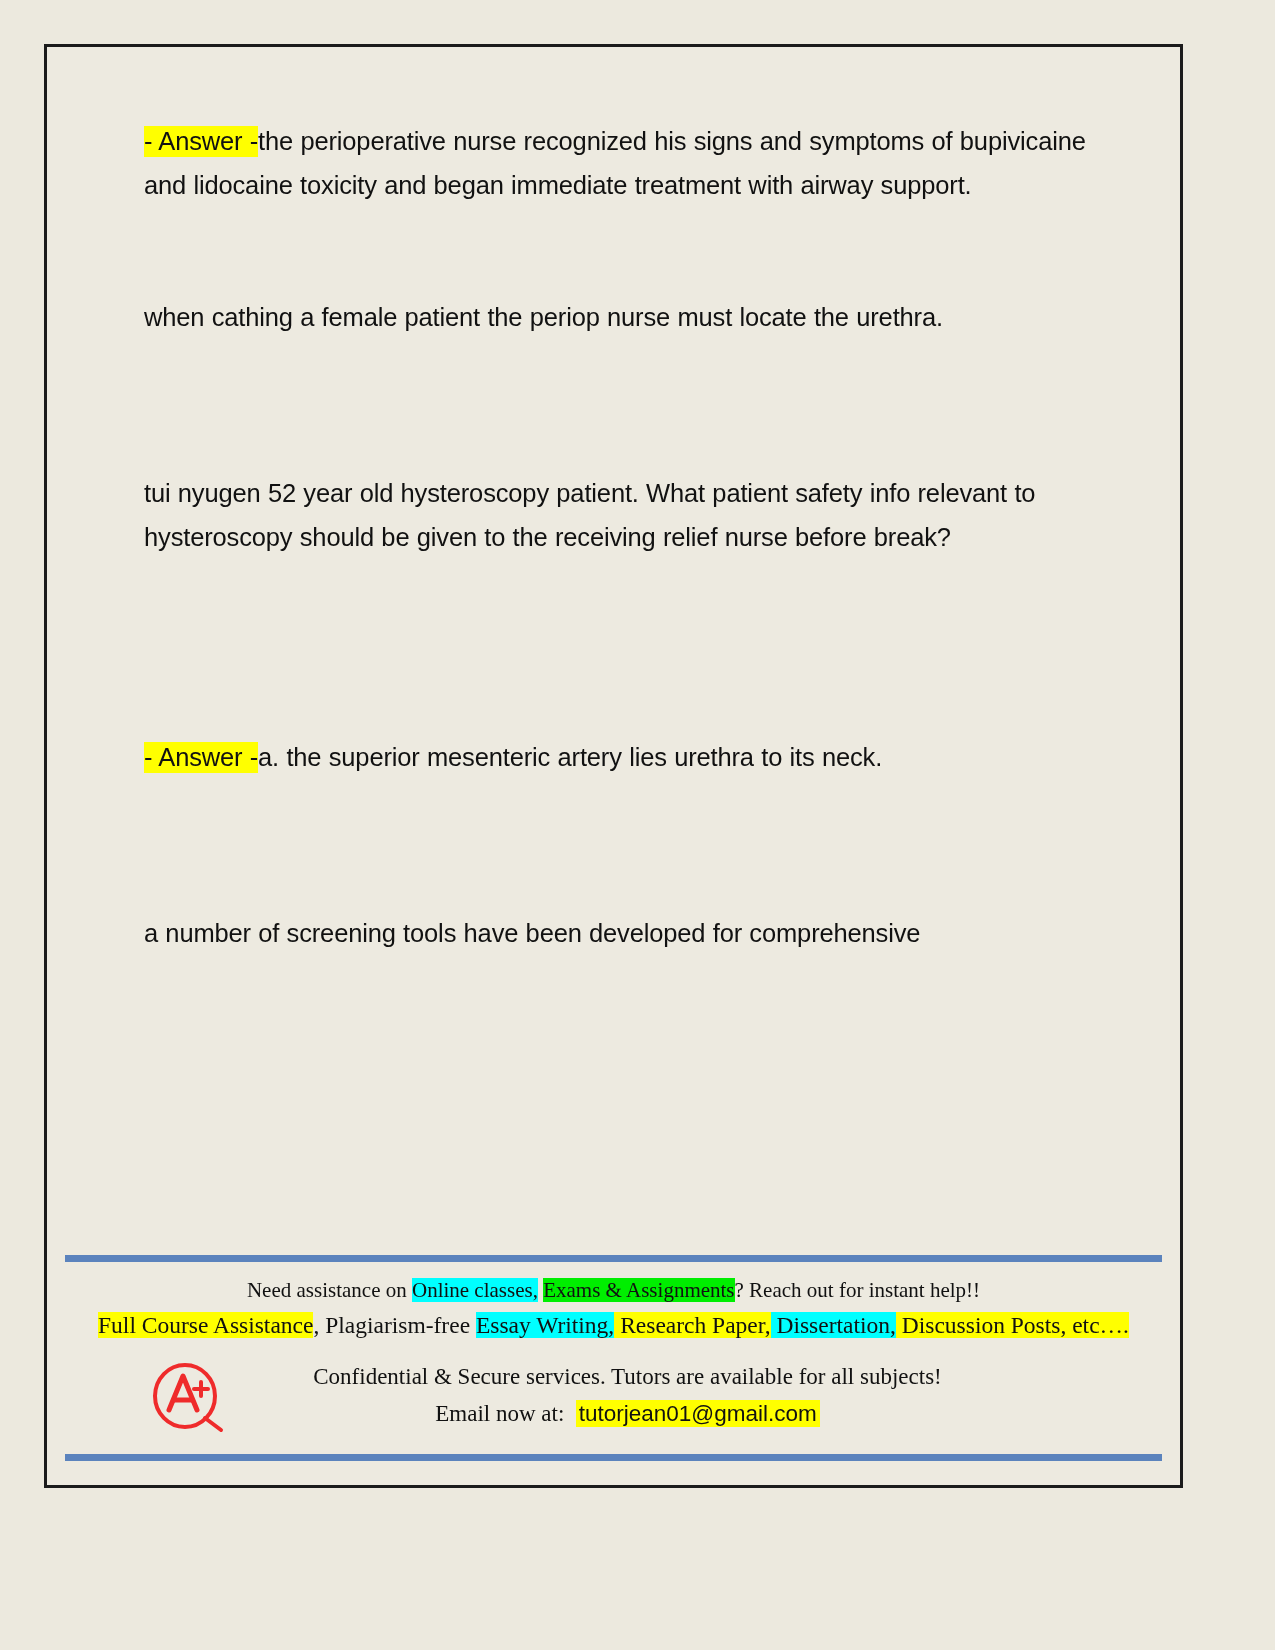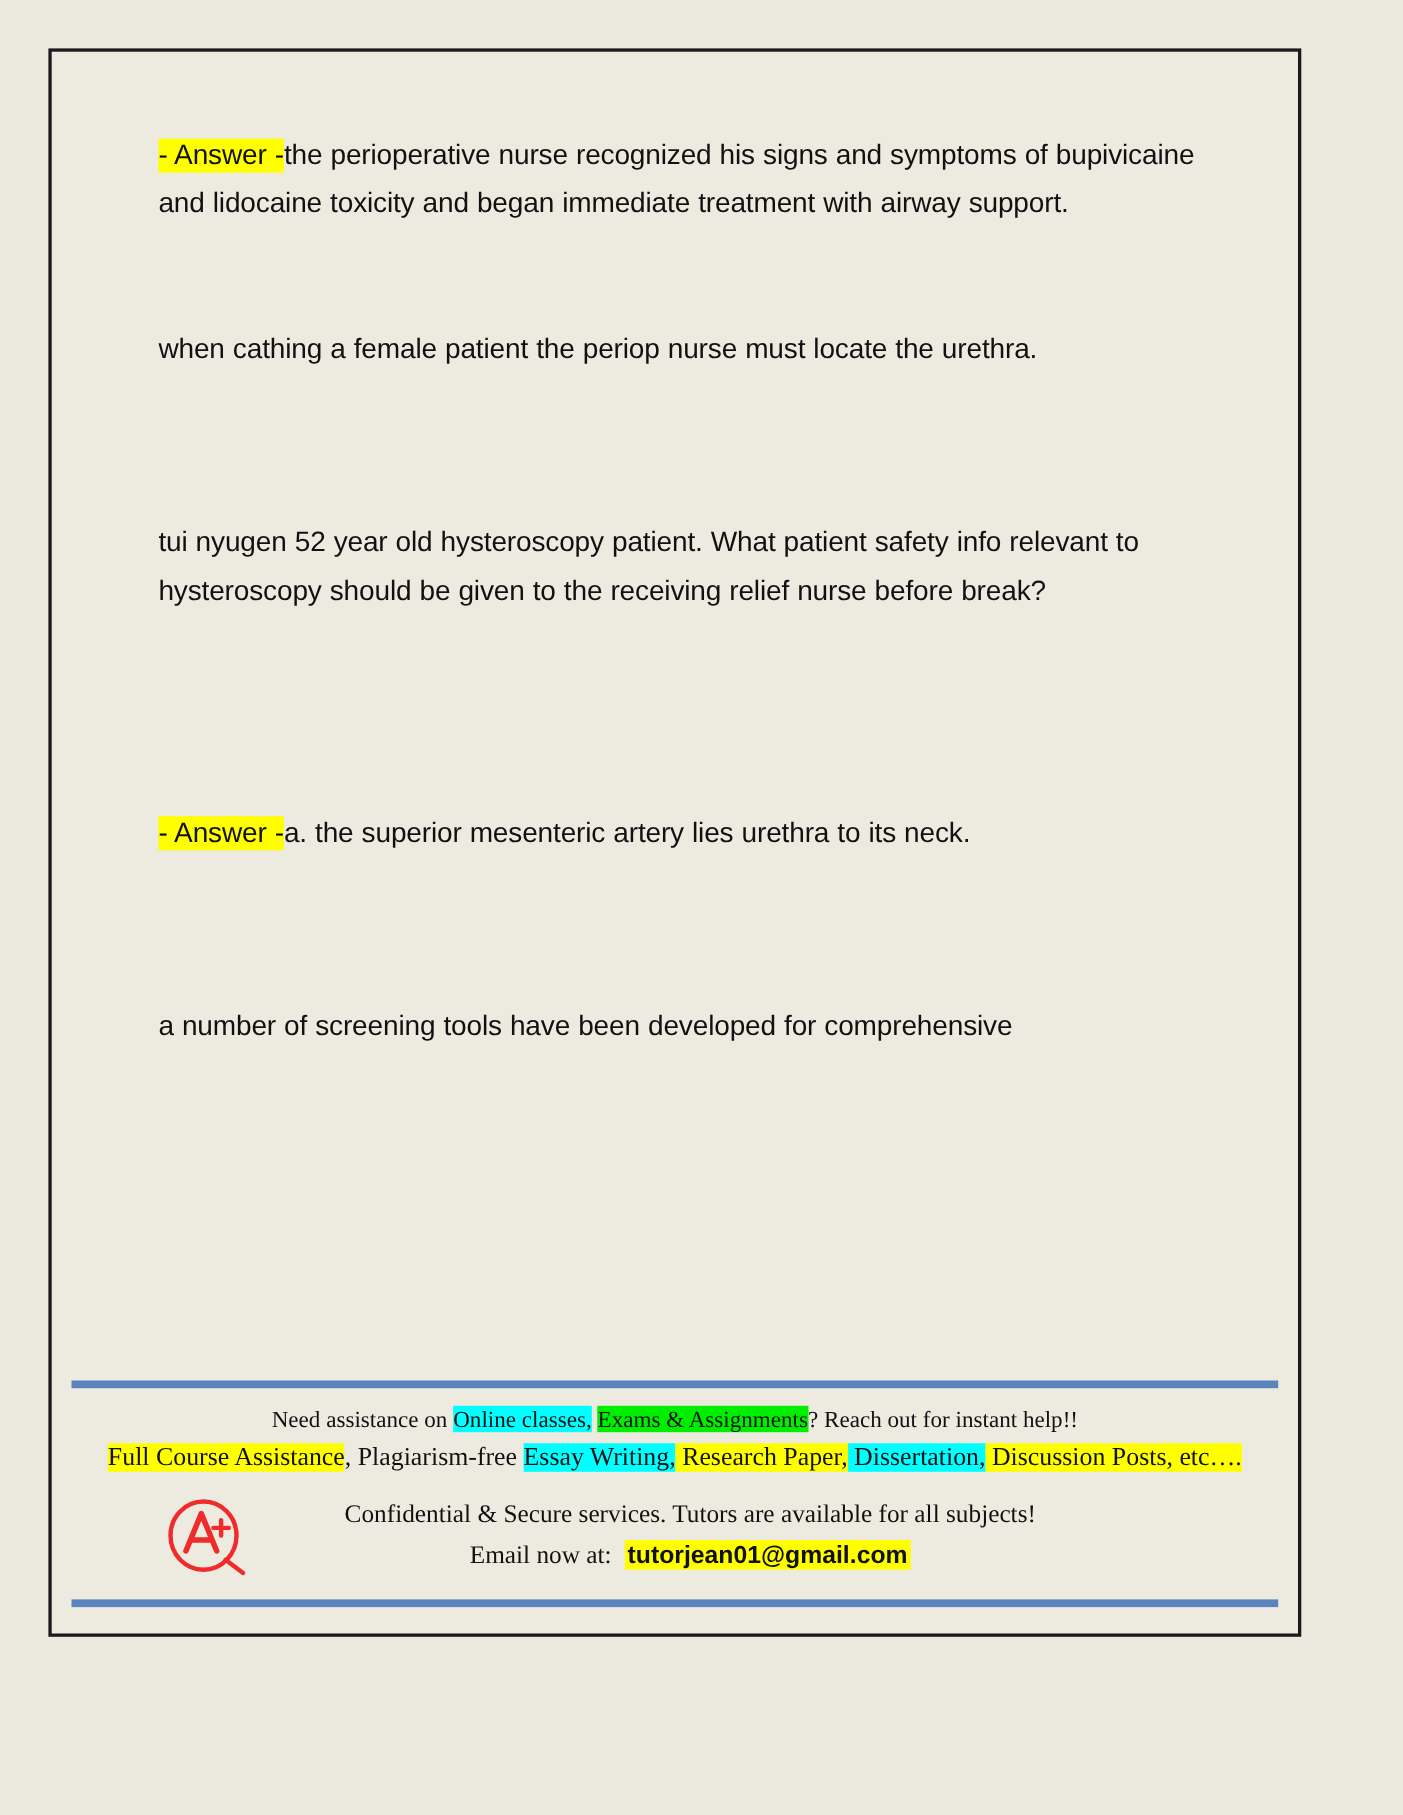--- a/index.html
+++ b/index.html
@@ -119,21 +119,21 @@
   .f-email-row {
     font-family: "Liberation Serif", serif;
     font-size: 23px;
     color: #111111;
     line-height: 34px;
     white-space: nowrap;
     margin-top: 3px;
   }
   .f-email {
     font-family: "Liberation Sans", sans-serif;
-    font-weight: bold;
+    font-weight: normal;
     font-size: 22.5px;
     background: #ffff00;
     color: #111111;
     padding: 1px 3px;
   }
   .rule-bottom {
     margin-top: 22px;
   }
 </style>
 </head>

